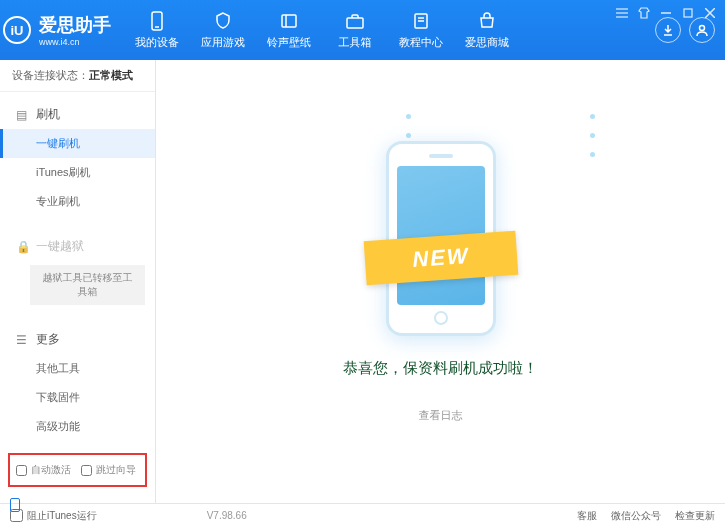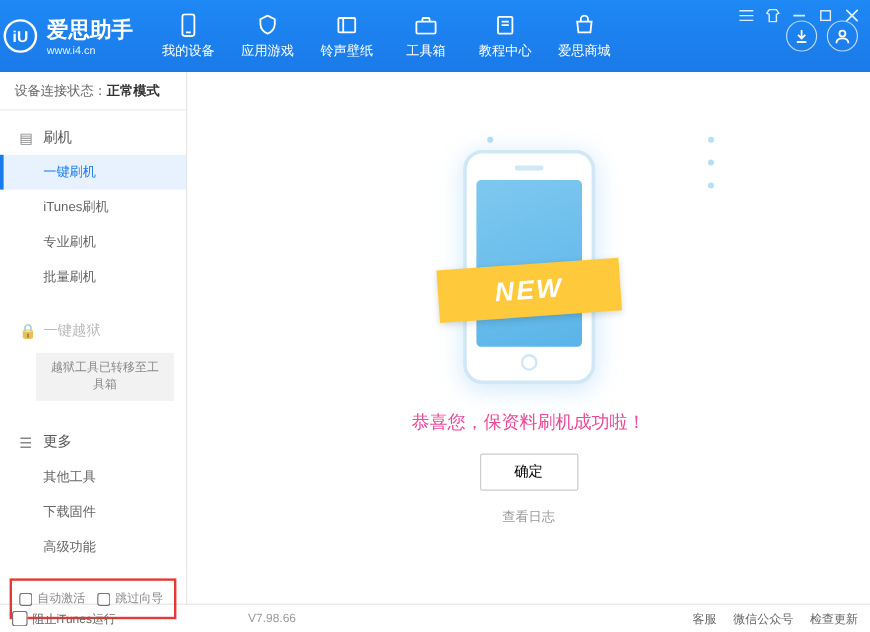--- a/index.html
+++ b/index.html
@@ -34,21 +34,21 @@
 .opts-box input { width: 11px; height: 11px; }
 .device-info { padding: 6px 10px; }
 .main { flex: 1; display: flex; flex-direction: column; align-items: center; justify-content: center; position: relative; }
 .phone-illus { width: 140px; height: 200px; position: relative; margin-bottom: 18px; }
 .phone-body { width: 110px; height: 195px; background: #fff; border: 3px solid #d0e8f5; border-radius: 16px; margin: 0 auto; position: relative; box-shadow: 0 4px 20px rgba(100,180,240,0.3); }
 .phone-screen { position: absolute; top: 22px; left: 8px; right: 8px; bottom: 28px; background: linear-gradient(160deg, #7ec8f0 0%, #5ab4e8 100%); border-radius: 4px; }
 .phone-home { position: absolute; bottom: 8px; left: 50%; transform: translateX(-50%); width: 14px; height: 14px; border: 2px solid #d0e8f5; border-radius: 50%; }
 .phone-speaker { position: absolute; top: 10px; left: 50%; transform: translateX(-50%); width: 24px; height: 4px; background: #d0e8f5; border-radius: 2px; }
 .new-ribbon { position: absolute; top: 95px; left: -6px; right: -6px; height: 44px; background: #ffc93c; display: flex; align-items: center; justify-content: center; transform: rotate(-4deg); font-weight: 900; font-size: 22px; color: #fff; letter-spacing: 2px; font-style: italic; box-shadow: 0 2px 6px rgba(0,0,0,0.15); }
 .new-ribbon::before, .new-ribbon::after { content: ''; position: absolute; width: 0; height: 0; border: 8px solid transparent; }
-.success-msg { font-size: 15px; color: #ec4899; margin-bottom: 16px; text-align: center; }
+.success-msg { font-size: 15px; color: #14532d; margin-bottom: 16px; text-align: center; }
 .ok-btn { padding: 6px 28px; border: 1px solid #ccc; background: #fff; font-size: 12px; cursor: pointer; border-radius: 2px; }
 .log-link { margin-top: 14px; font-size: 11px; color: #999; cursor: pointer; }
 .footer { height: 24px; border-top: 1px solid #e5e5e5; display: flex; align-items: center; padding: 0 10px; font-size: 10px; color: #666; }
 .footer-left { display: flex; align-items: center; gap: 4px; }
 .footer-right { margin-left: auto; display: flex; gap: 14px; justify-content: space-between; }
 .footer-right span { cursor: pointer; }
 .dots { position: absolute; top: 40px; }
 .dots.left { left: 250px; } .dots.right { right: 130px; }
 .dot { width: 5px; height: 5px; background: #b3e0f7; border-radius: 50%; margin: 14px 0; }
 .side-header.gray { color: #bbb; }
@@ -171,21 +171,20 @@
       <span>设备连接状态：</span><b>正常模式</b>
     </div>
     <div class="side-group">
       <div class="side-header">
         <span class="ico">▤</span>
         <span>刷机</span>
       </div>
       <div class="side-item active">一键刷机</div>
       <div class="side-item">iTunes刷机</div>
       <div class="side-item">专业刷机</div>
-      <div class="side-item">批量刷机</div>
     </div>
     <div class="side-group">
       <div class="side-header gray">
         <span class="ico">🔒</span>
         <span>一键越狱</span>
       </div>
       <div class="side-item-box">越狱工具已转移至工具箱</div>
     </div>
     <div class="side-group">
       <div class="side-header">
@@ -225,21 +224,20 @@
       </div>
     <div class="phone-illus">
       <div class="phone-body">
         <div class="phone-speaker"></div>
         <div class="phone-screen"></div>
         <div class="phone-home"></div>
       </div>
       <div class="new-ribbon">NEW</div>
     </div>
     <div class="success-msg">恭喜您，保资料刷机成功啦！</div>
-    <button class="ok-btn">确定</button>
     <div class="log-link">查看日志</div>
   </div>
 </div>
 
 <div class="footer">
   <label class="footer-left">
     <input type="checkbox" style="">
       <span>阻止iTunes运行</span>
   </label>
   <span style="margin-left:110px;color:#999">V7.98.66</span>

